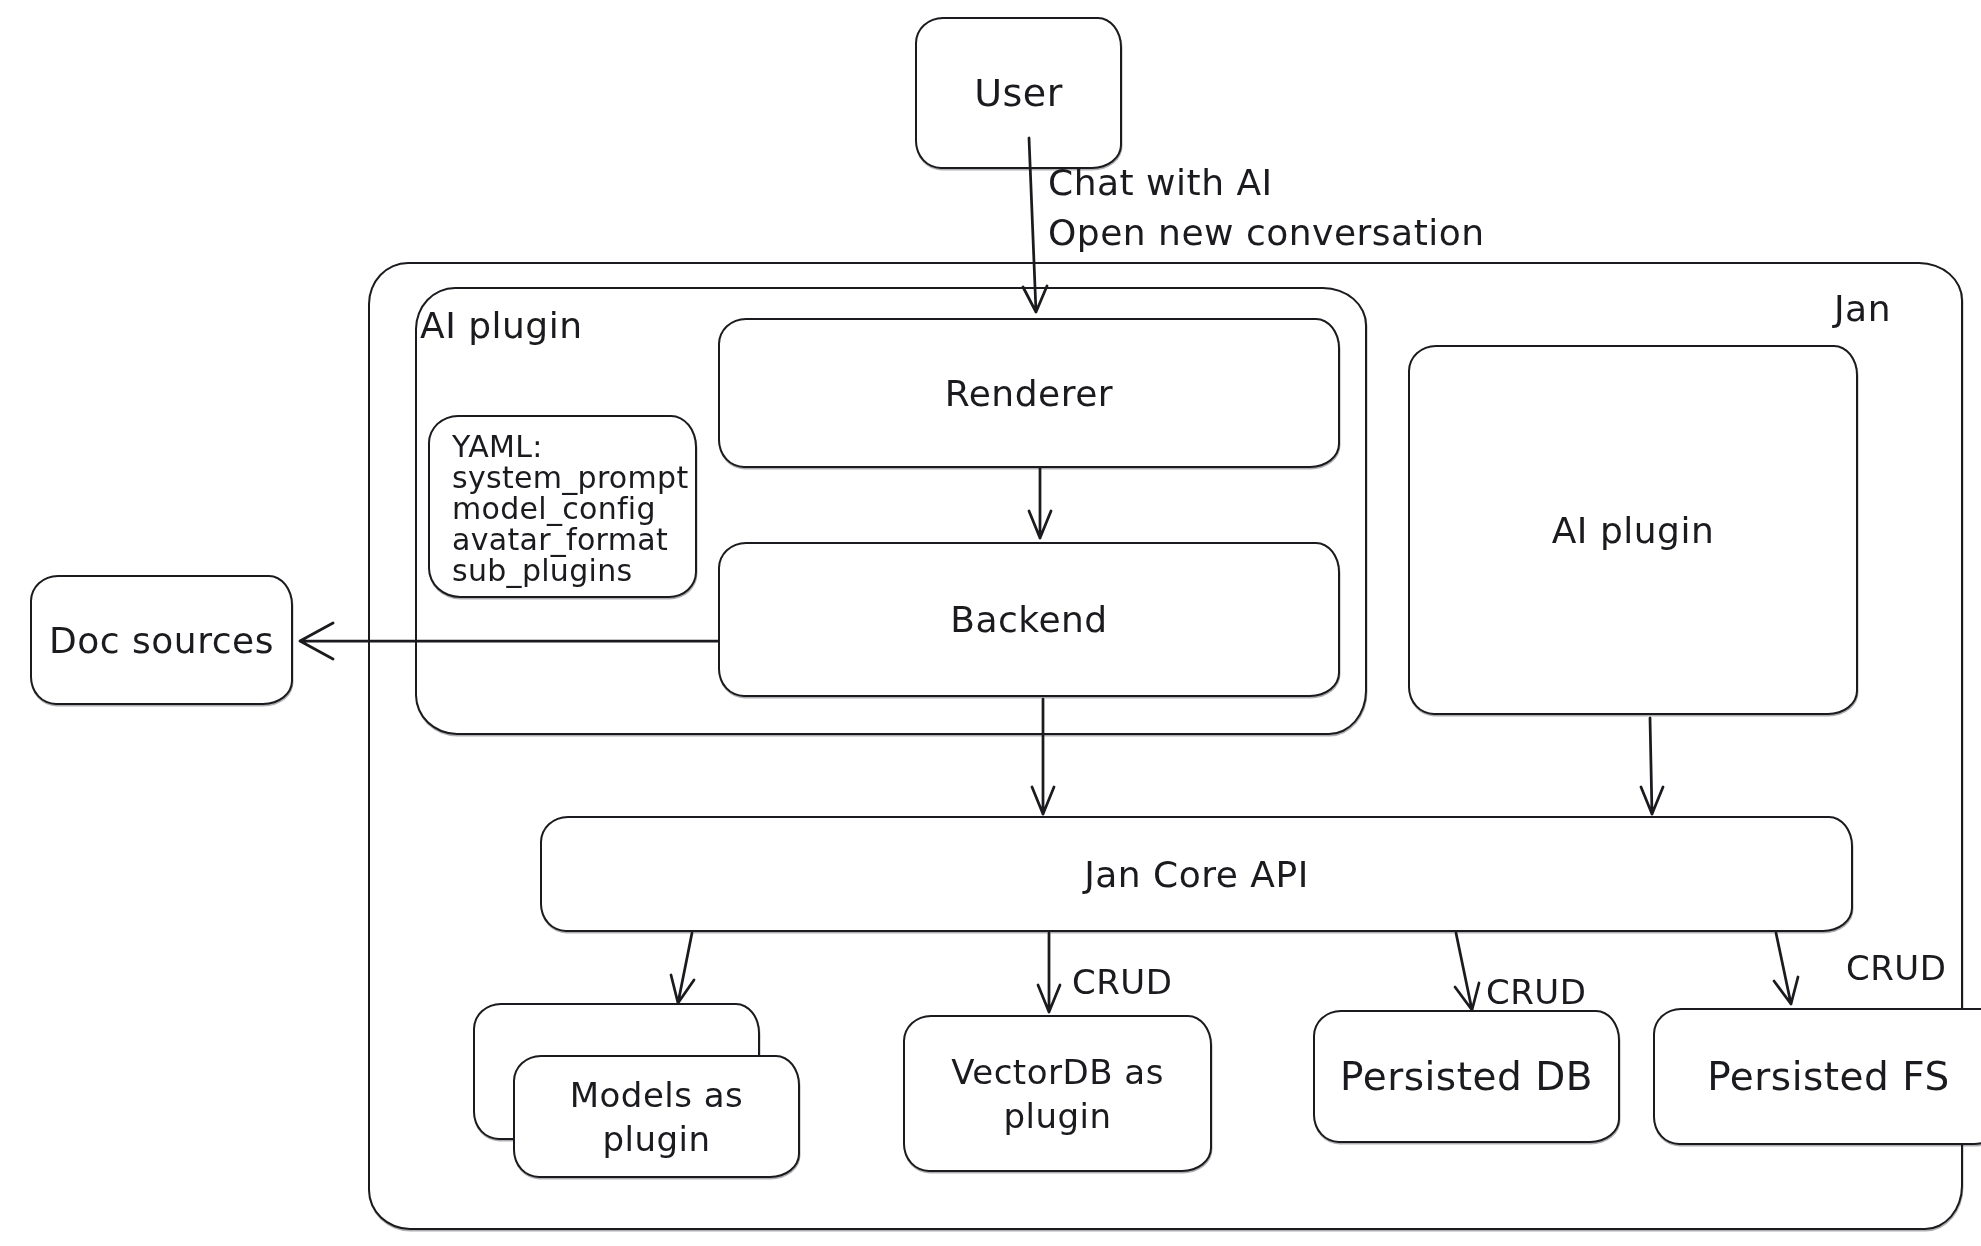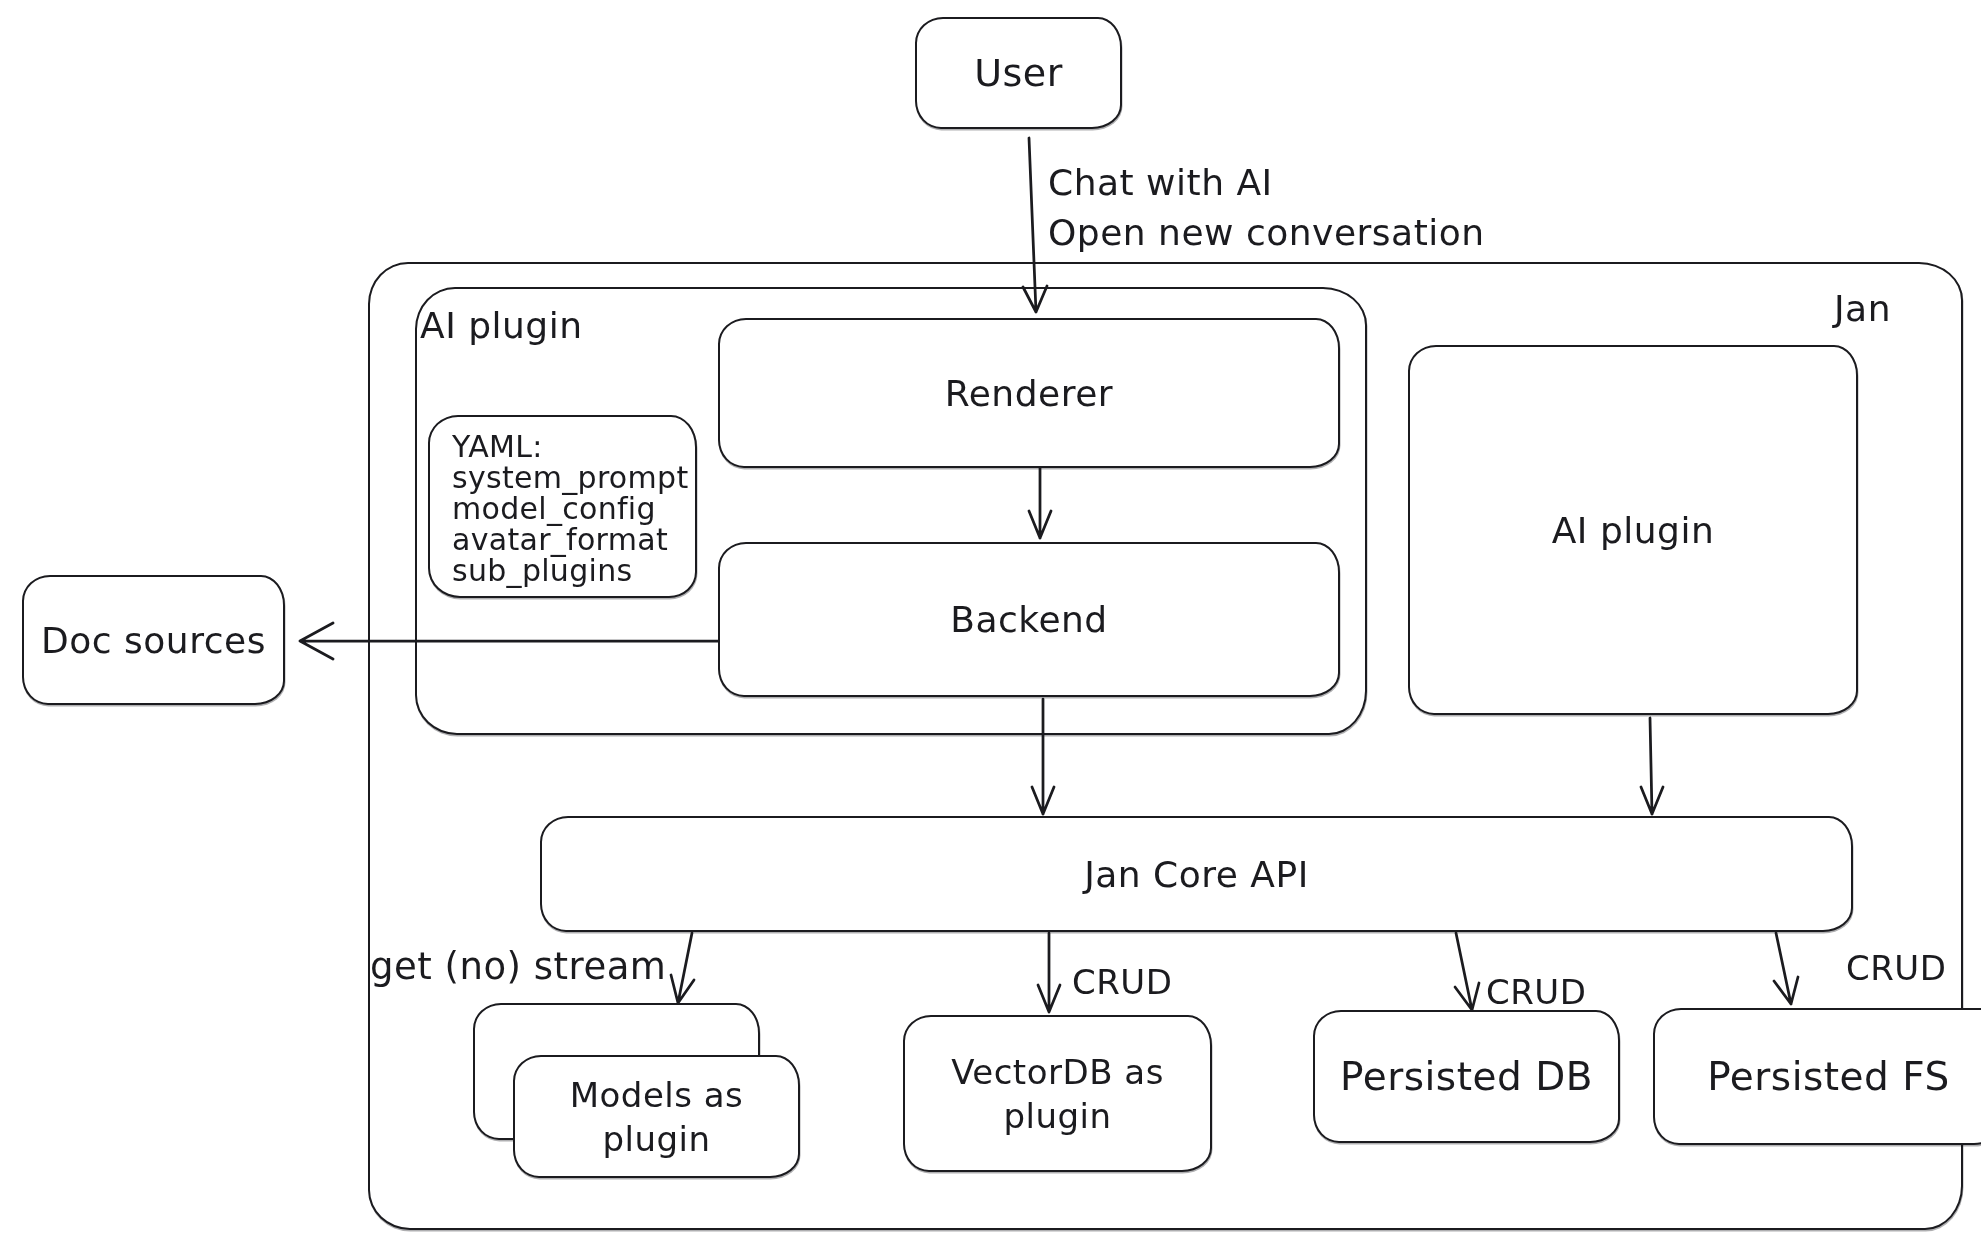--- a/index.html
+++ b/index.html
@@ -67,41 +67,41 @@
 <body>
 
 <div id="canvas">
 
   <div class="box container" style="left:368px; top:262px; width:1595px; height:968px;"></div>
   <div class="corner-label fs36" style="left:1834px; top:288px;">Jan</div>
 
   <div class="box container" style="left:415px; top:287px; width:952px; height:448px;"></div>
   <div class="corner-label fs36" style="left:420px; top:305px;">AI plugin</div>
 
-  <div class="box node fs38" style="left:915px; top:17px; width:207px; height:112px;text-align:right;">
+  <div class="box node fs38" style="left:915px; top:17px; width:207px; height:152px;text-align:right;">
     <span>User</span>
   </div>
 
   <div class="box node fs36" style="left:718px; top:318px; width:622px; height:150px;">
     <span>Renderer</span>
   </div>
 
   <div class="box yaml-box" style="left:428px; top:415px; width:269px; height:183px;">
     <div>YAML:</div>
     <div>system_prompt</div>
     <div>model_config</div>
     <div>avatar_format</div>
     <div>sub_plugins</div>
   </div>
 
   <div class="box node fs36" style="left:718px; top:542px; width:622px; height:155px;">
     <span>Backend</span>
   </div>
 
-  <div class="box node fs36" style="left:22px; top:575px; width:263px; height:130px;">
+  <div class="box node fs36" style="left:30px; top:575px; width:263px; height:130px;">
     <span>Doc sources</span>
   </div>
 
   <div class="box node fs36" style="left:1408px; top:345px; width:450px; height:370px;">
     <span>AI plugin</span>
   </div>
 
   <div class="box node fs36" style="left:540px; top:816px; width:1313px; height:116px;">
     <span>Jan Core API</span>
   </div>
@@ -121,21 +121,20 @@
 
   <div class="box node fs35" style="left:1653px; top:1008px; width:351px; height:137px;">
     <span>Persisted FS</span>
   </div>
 
   <div class="edge-label fs36 lh50" style="left:1048px; top:158px;">
     <div>Chat with AI</div>
     <div>Open new conversation</div>
   </div>
 
-  <div class="edge-label" style="left:370px; top:945px; font-size:37px;">get (no) stream</div>
 
   <div class="edge-label fs34" style="left:1072px; top:962px;">CRUD</div>
 
   <div class="edge-label fs34" style="left:1486px; top:972px;">CRUD</div>
 
   <div class="edge-label fs34" style="left:1846px; top:948px;">CRUD</div>
 
   <svg id="connectors" width="1981" height="1246" viewBox="0 0 1981 1246">
     <path d="M1029 138 L1036 312 M1036 312 L1023 287 M1036 312 L1047 286"></path>
     <path d="M1040 468 L1040 538 M1040 538 L1029 511 M1040 538 L1051 511"></path>

